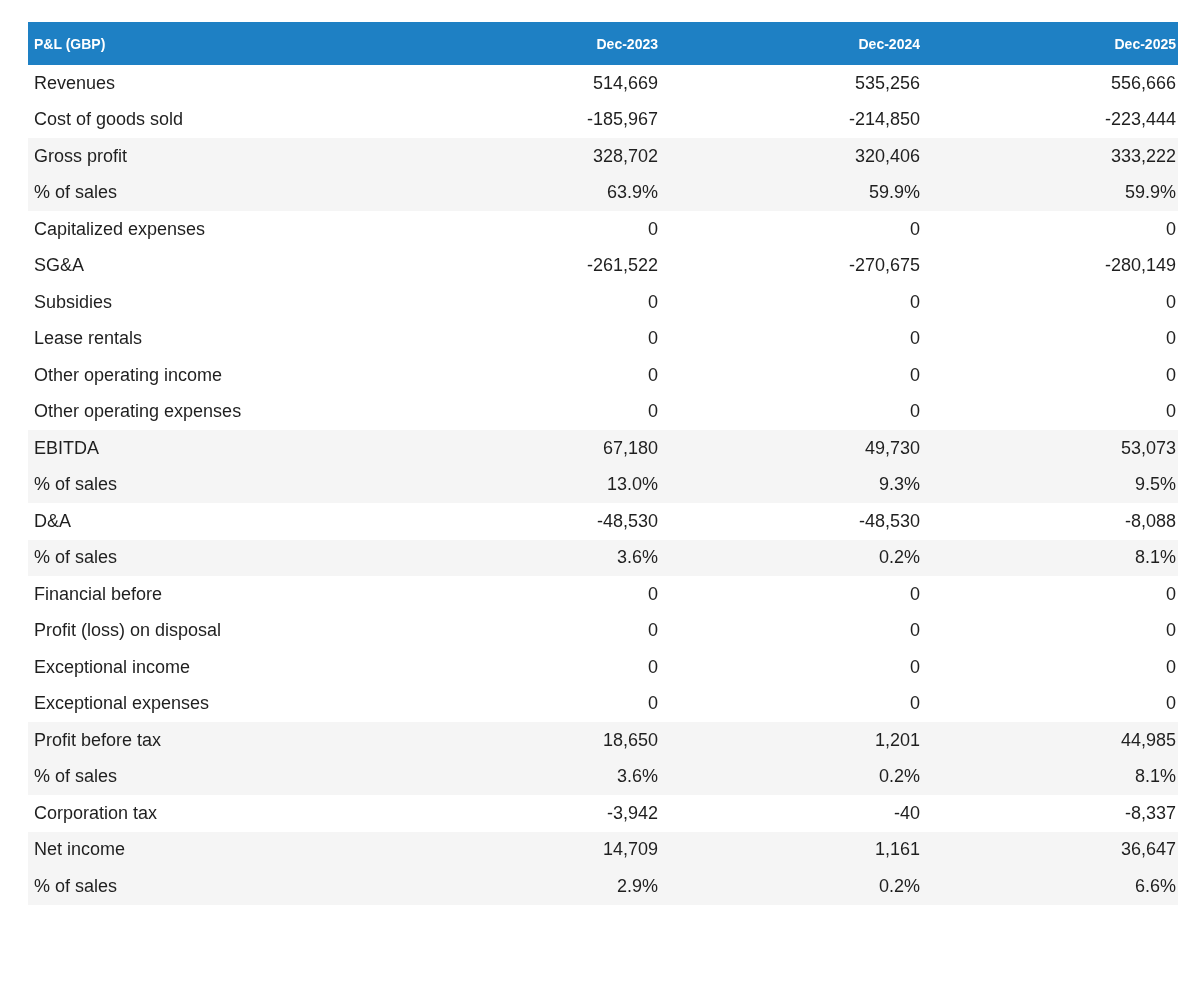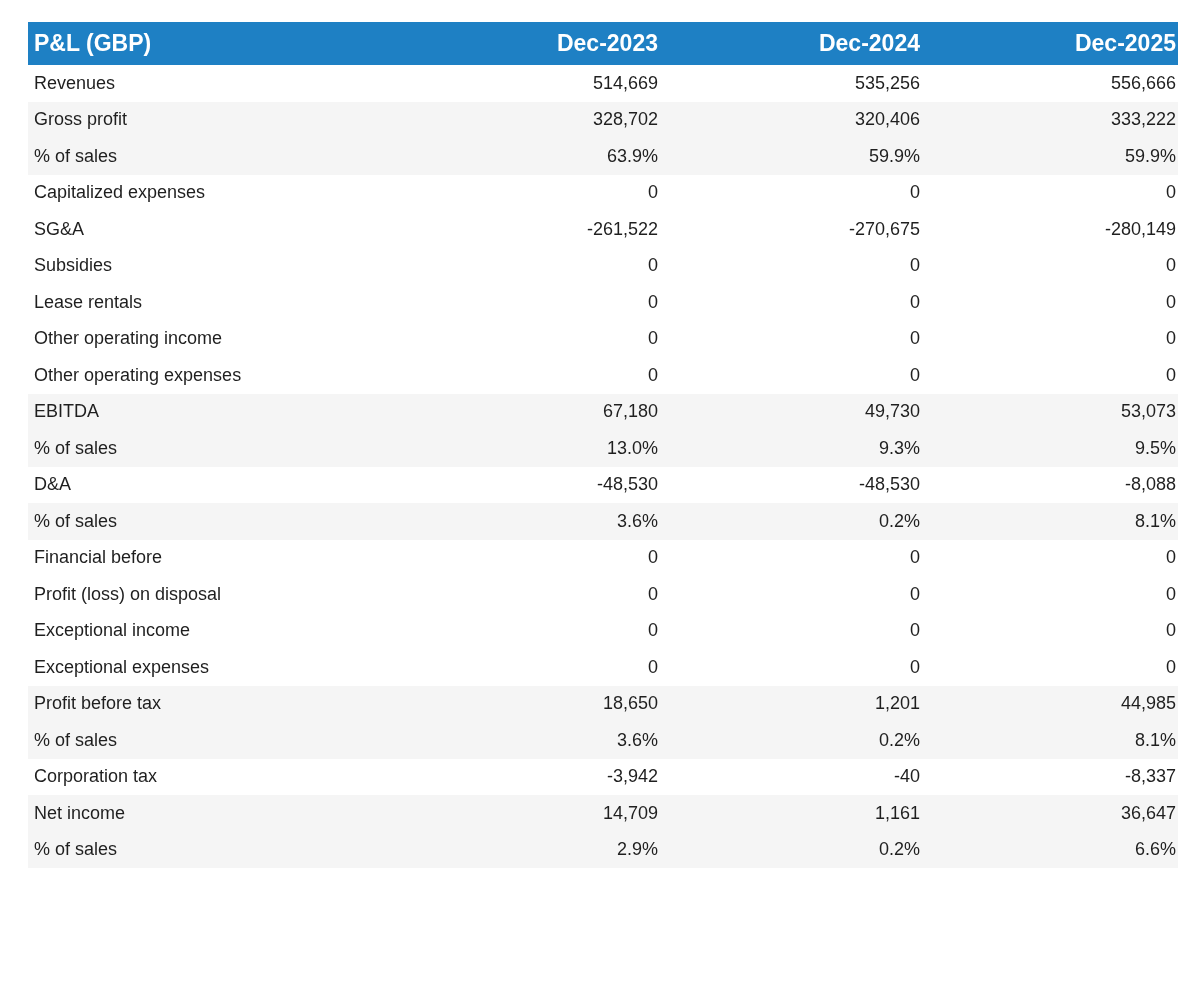--- a/index.html
+++ b/index.html
@@ -23,21 +23,21 @@
   .pl-table th, .pl-table td {
     padding: 0 2px 0 6px;
     vertical-align: middle;
     white-space: nowrap;
     overflow: hidden;
   }
   .pl-table thead th {
     background: var(--header-bg, #1e80c4);
     color: var(--header-text, #ffffff);
     font-weight: bold;
-    font-size: 23px;
+    font-size: 14px;
     height: 43px;
     box-shadow: 0 1px 2px rgba(0,0,0,0.30);
   }
   .pl-table tbody td {
     height: 36.5px;
     font-size: 18px;
     color: var(--body-text, #1f1f1f);
     background: var(--row-bg, #ffffff);
   }
   .label-cell { text-align: left; }
@@ -65,20 +65,26 @@
       <th class="num-cell">Dec-2025</th>
     </tr>
   </thead>
   <tbody>
       <tr>
         <td class="label-cell">Revenues</td>
         <td class="num-cell">514,669</td>
         <td class="num-cell">535,256</td>
         <td class="num-cell">556,666</td>
       </tr>
+      <tr>
+        <td class="label-cell">Cost of goods sold</td>
+        <td class="num-cell">-185,967</td>
+        <td class="num-cell">-214,850</td>
+        <td class="num-cell">-223,444</td>
+      </tr>
       <tr class="emph">
         <td class="label-cell">Gross profit</td>
         <td class="num-cell">328,702</td>
         <td class="num-cell">320,406</td>
         <td class="num-cell">333,222</td>
       </tr>
       <tr class="emph">
         <td class="label-cell">% of sales</td>
         <td class="num-cell">63.9%</td>
         <td class="num-cell">59.9%</td>

